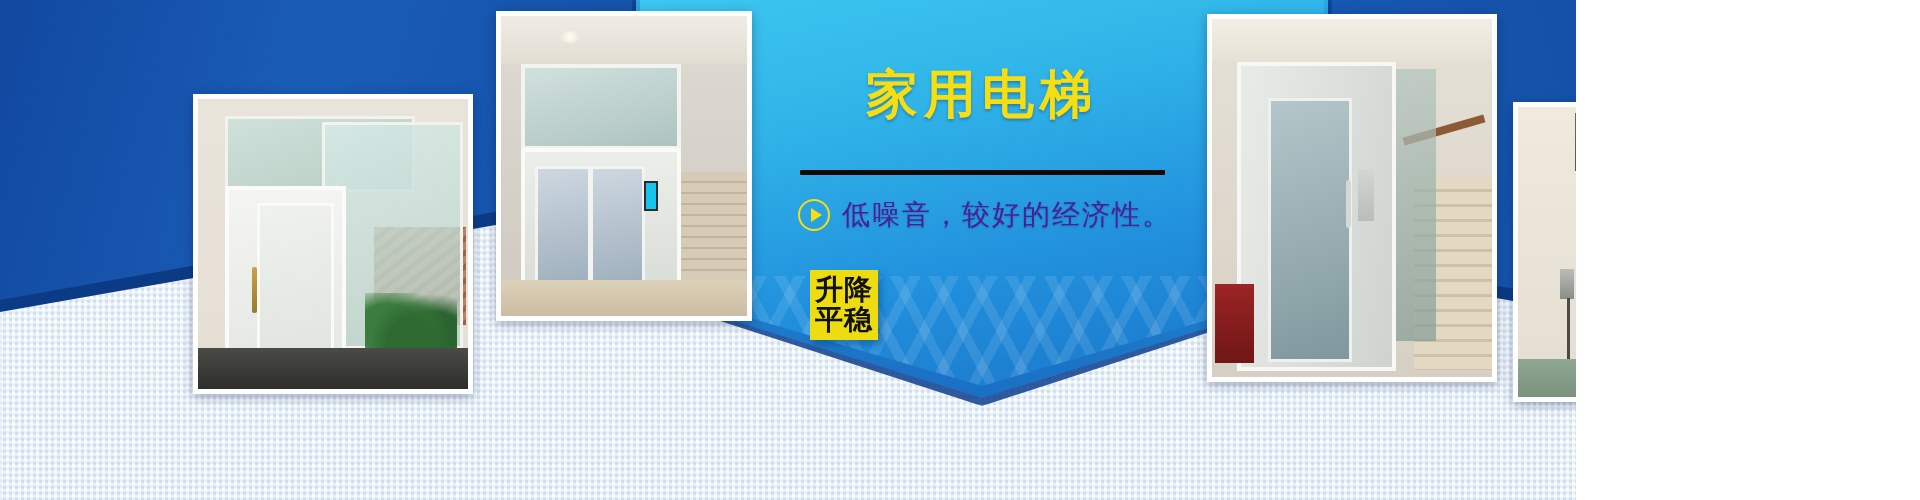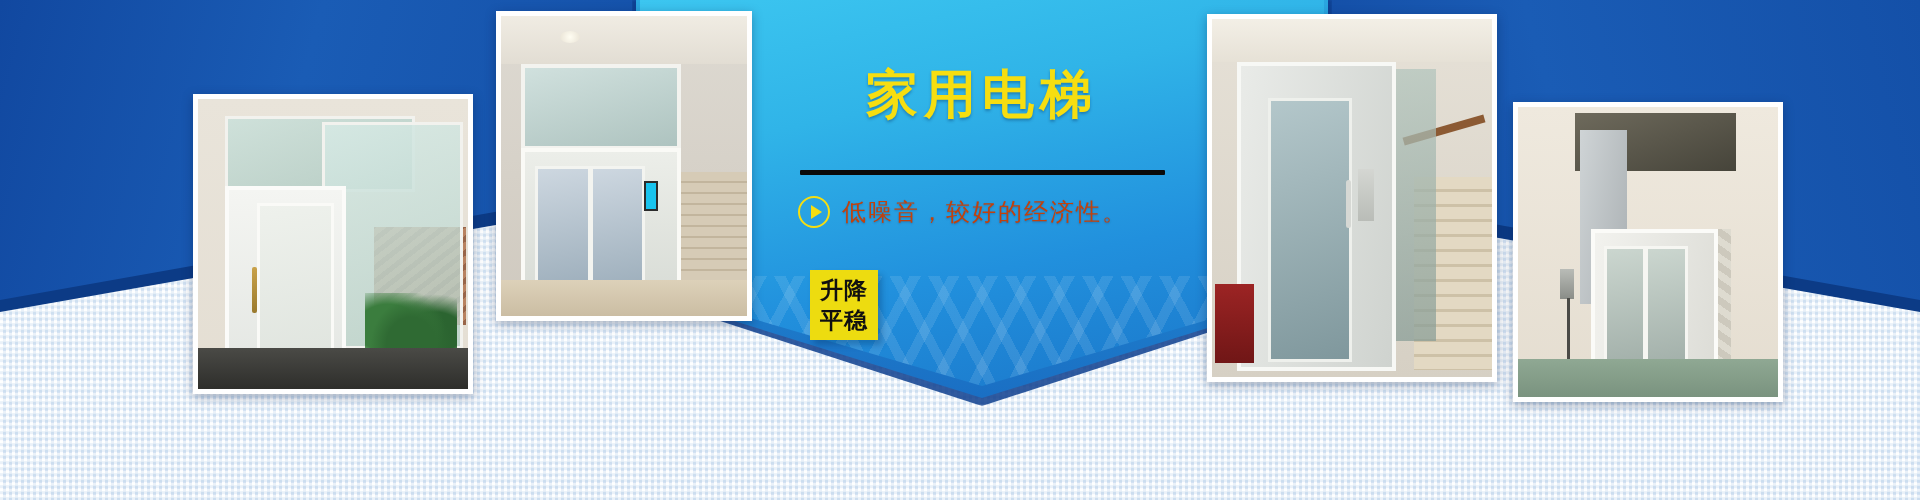--- a/index.html
+++ b/index.html
@@ -3,21 +3,21 @@
 <meta charset="utf-8">
 <title>Banner</title>
 <style>
   html,body{margin:0;padding:0;}
   body{
     width:1920px;height:500px;overflow:hidden;
     font-family:"Liberation Sans","DejaVu Sans",sans-serif;
     background:#ffffff;
   }
   #banner{
-    position:relative;width:1920px;height:500px;overflow:hidden;
+    position:relative;width:1576px;height:500px;overflow:hidden;
     background:#eef4fb;
   }
 
   
   .bg-weave{
     position:absolute;inset:0;
     background-color:#e8f0f9;
     background-image:
       linear-gradient(0deg, rgba(255,255,255,.85) 50%, rgba(255,255,255,0) 50%),
       linear-gradient(90deg, rgba(255,255,255,.85) 50%, rgba(255,255,255,0) 50%),
@@ -115,36 +115,36 @@
     flex:0 0 auto;
   }
   .arrow-icon span{
     display:block;width:0;height:0;
     border-left:11px solid #f6de10;
     border-top:7px solid transparent;
     border-bottom:7px solid transparent;
     margin-left:4px;
   }
   .subtitle{
-    font-size:24px;color:#c2410c;letter-spacing:2px;white-space:nowrap;
+    font-size:28px;color:#4c1d95;letter-spacing:2px;white-space:nowrap;
     text-shadow:0 1px 2px rgba(0,50,100,.3);
   }
 
   
   .tags{
     position:absolute;left:170px;top:270px;
     display:flex;gap:18px;
   }
   .tag{
     width:68px;height:70px;background:#eddc10;
     display:flex;flex-direction:column;align-items:center;justify-content:center;
     box-shadow:4px 5px 6px rgba(0,45,95,.30);
   }
   .tag span{
-    color:#101010;font-size:23px;line-height:30px;
+    color:#101010;font-size:28px;line-height:30px;
     font-weight:600;letter-spacing:1px;white-space:nowrap;
   }
 
   
   .photo{
     position:absolute;background:#ffffff;
     padding:5px;box-sizing:border-box;
     box-shadow:0 3px 10px rgba(0,25,70,.35);
   }
   .photo .img{width:100%;height:100%;overflow:hidden;position:relative;}

